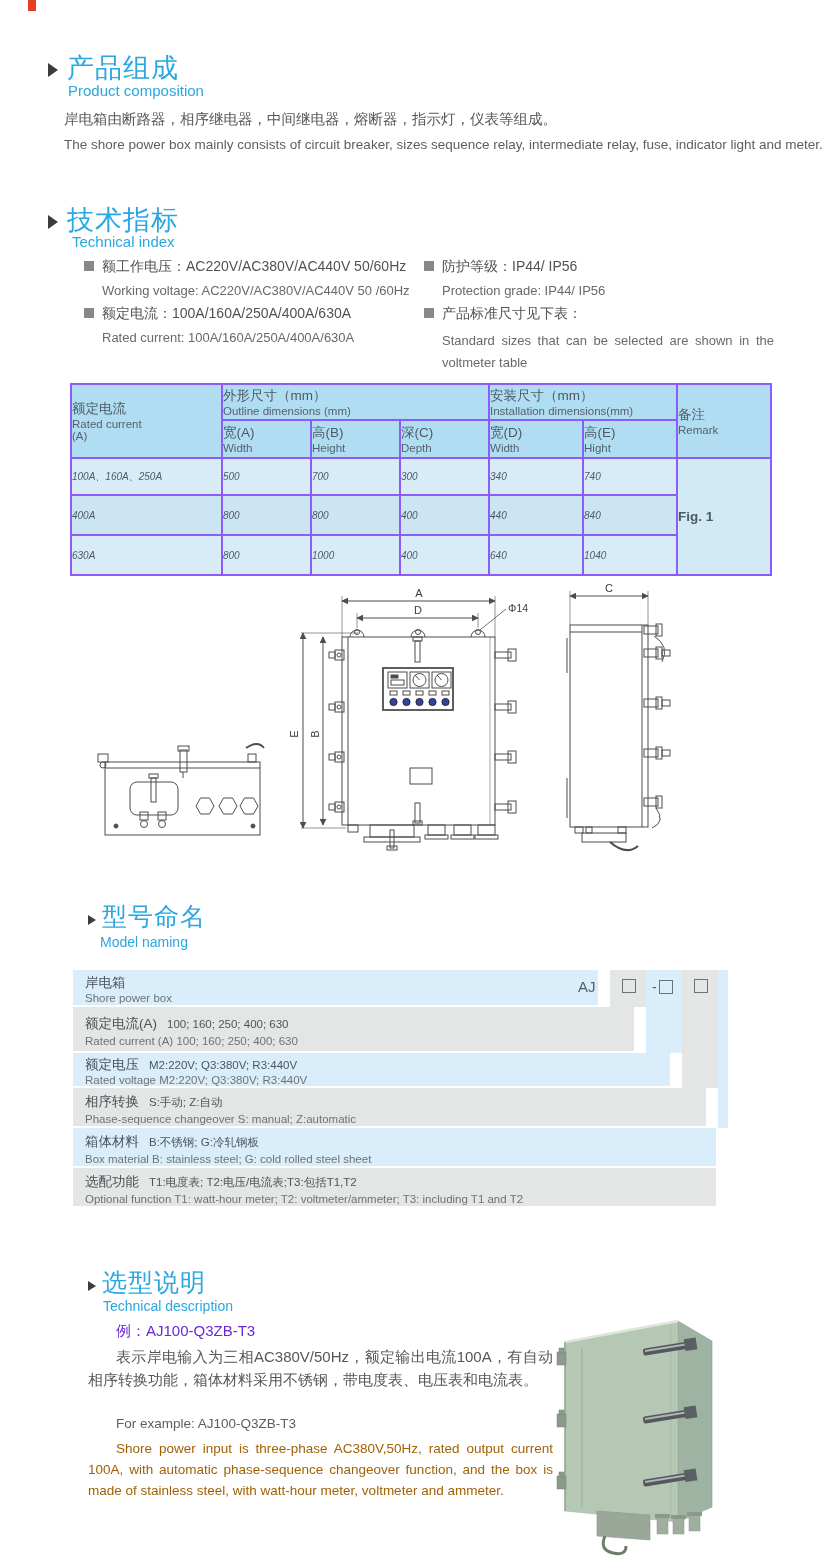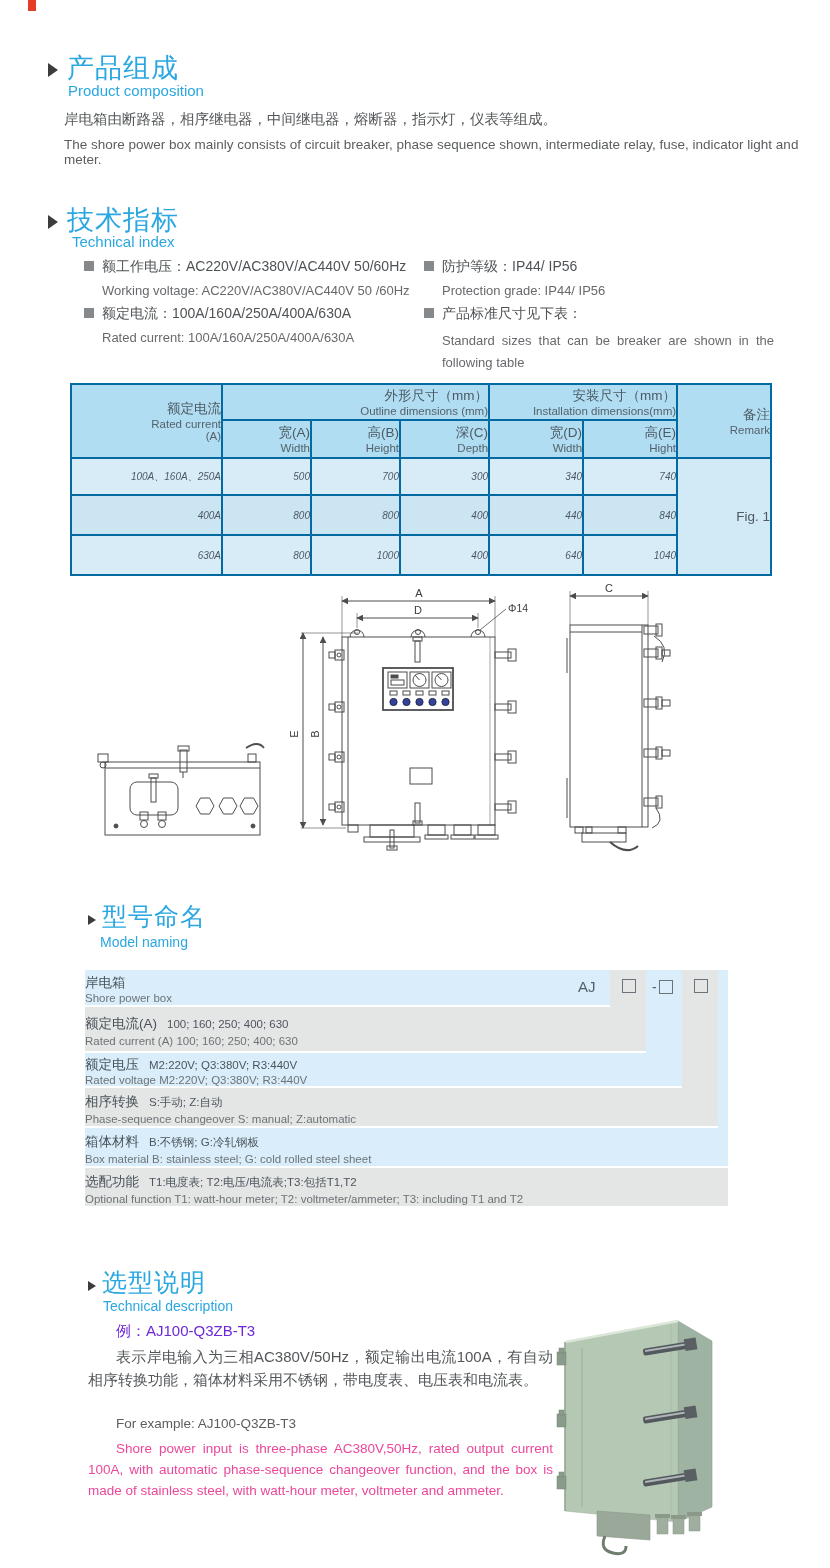--- a/index.html
+++ b/index.html
@@ -12,55 +12,55 @@
   .sec-title{font-size:27px;color:#2aa7e0;letter-spacing:1px;}
   .sec-sub{font-size:15px;color:#2aa7e0;}
   .para-cn{font-size:14.5px;color:#54575a;}
   .para-en{font-size:13.5px;color:#5b5e61;}
   .bullet{display:inline-block;width:10px;height:10px;background:#85898b;margin-right:8px;}
   .spec-cn{font-size:14px;color:#4f5356;white-space:nowrap;}
   .spec-en{font-size:13px;color:#67696c;white-space:nowrap;}
   .spec-en-block{font-size:13px;color:#67696c;width:332px;text-align:justify;line-height:22px;}
   
   table.spec{border-collapse:collapse;table-layout:fixed;width:700px;}
-  table.spec td{border:2px solid #0369a1;text-align:right;vertical-align:middle;
+  table.spec td{border:2px solid #8b5cf6;text-align:left;vertical-align:middle;
                 color:#4d5a64;padding:0;}
   .th{background:#b0ddf2;}
   .cn13{font-size:13.5px;} .en11{font-size:11.5px;color:#55626c;} 
   .dr1 td{background:#d8ecf8;} .dr2 td{background:#cce5f3;}
-  td.remark-cell{background:#d2e9f6;font-size:13.5px;color:#58646d;}
+  td.remark-cell{background:#d2e9f6;font-size:13.5px;color:#58646d;font-weight:bold;}
   .dval{font-size:10px;color:#5a6268;font-style:italic;}
   
   svg text{font-family:"Liberation Sans","DejaVu Sans",sans-serif;}
   
-  .nr{position:absolute;left:85px;box-sizing:border-box;padding:4px 0 0 0;}
+  .nr{position:absolute;left:73px;box-sizing:border-box;padding:4px 0 0 12px;}
   .nblue{background:#d9eefa;} .ngray{background:#e4e5e5;}
   .nlab{font-size:13.5px;color:#49525a;}
   .ndet{font-size:11.5px;color:#4d565e;margin-left:10px;}
   .nen{font-size:11.5px;color:#6e7377;margin-top:2px;}
   .mbox{display:inline-block;width:12px;height:12px;border:1px solid #6a737a;vertical-align:middle;}
   .ncode{font-size:15px;color:#55606a;}
   .ndash{font-size:14px;color:#55606a;margin-right:2px;vertical-align:middle;}
   .sel-cn{font-size:15px;color:#6d28d9;}
   .sel-para-cn{font-size:15px;color:#54575a;width:465px;text-align:justify;line-height:23px;text-indent:28px;}
   .sel-en{font-size:13.5px;color:#5b5e61;}
-  .sel-para-en{font-size:13.5px;color:#ec4899;width:465px;text-align:justify;line-height:21px;text-indent:28px;}
+  .sel-para-en{font-size:13.5px;color:#a16207;width:465px;text-align:justify;line-height:21px;text-indent:28px;}
   .red-tick{left:28px;top:0;width:8px;height:11px;background:#e63c25;}
 </style>
 </head>
 <body>
 
 <div class="abs red-tick"></div>
 
 <div class="abs" style="left:48px;top:50px;">
   <span class="tri"></span><span class="sec-title">产品组成</span>
 </div>
 <div class="abs sec-sub" style="left:68px;top:82px;">Product  composition</div>
 <div class="abs para-cn" style="left:64px;top:110px;">岸电箱由断路器，相序继电器，中间继电器，熔断器，指示灯，仪表等组成。</div>
-<div class="abs para-en" style="left:64px;top:137px;">The shore power box mainly consists of circuit breaker, phase sequence shown, intermediate relay, fuse, indicator light and meter.</div>
+<div class="abs para-en" style="left:64px;top:137px;">The shore power box mainly consists of circuit breaker, sizes sequence relay, intermediate relay, fuse, indicator light and meter.</div>
 
 <div class="abs" style="left:48px;top:202px;">
   <span class="tri"></span><span class="sec-title">技术指标</span>
 </div>
 <div class="abs sec-sub" style="left:72px;top:233px;">Technical index</div>
 
 <div class="abs spec-cn" style="left:84px;top:258px;">
   <span class="bullet"></span><span>额工作电压：AC220V/AC380V/AC440V  50/60Hz</span>
 </div>
 <div class="abs spec-en" style="left:102px;top:283px;">Working voltage: AC220V/AC380V/AC440V 50 /60Hz</div>
@@ -69,21 +69,21 @@
 </div>
 <div class="abs spec-en" style="left:102px;top:330px;">Rated current: 100A/160A/250A/400A/630A</div>
 
 <div class="abs spec-cn" style="left:424px;top:258px;">
   <span class="bullet"></span><span>防护等级：IP44/ IP56</span>
 </div>
 <div class="abs spec-en" style="left:442px;top:283px;">Protection grade: IP44/ IP56</div>
 <div class="abs spec-cn" style="left:424px;top:305px;">
   <span class="bullet"></span><span>产品标准尺寸见下表：</span>
 </div>
-<div class="abs spec-en-block" style="left:442px;top:330px;">Standard sizes that can be breaker are shown in the following table</div>
+<div class="abs spec-en-block" style="left:442px;top:330px;">Standard sizes that can be selected are shown in the voltmeter table</div>
 
 <div class="abs" style="left:70px;top:383px;">
 <table class="spec">
   <colgroup>
         <col style="width:151px">
         <col style="width:89px">
         <col style="width:89px">
         <col style="width:89px">
         <col style="width:94px">
         <col style="width:94px">

